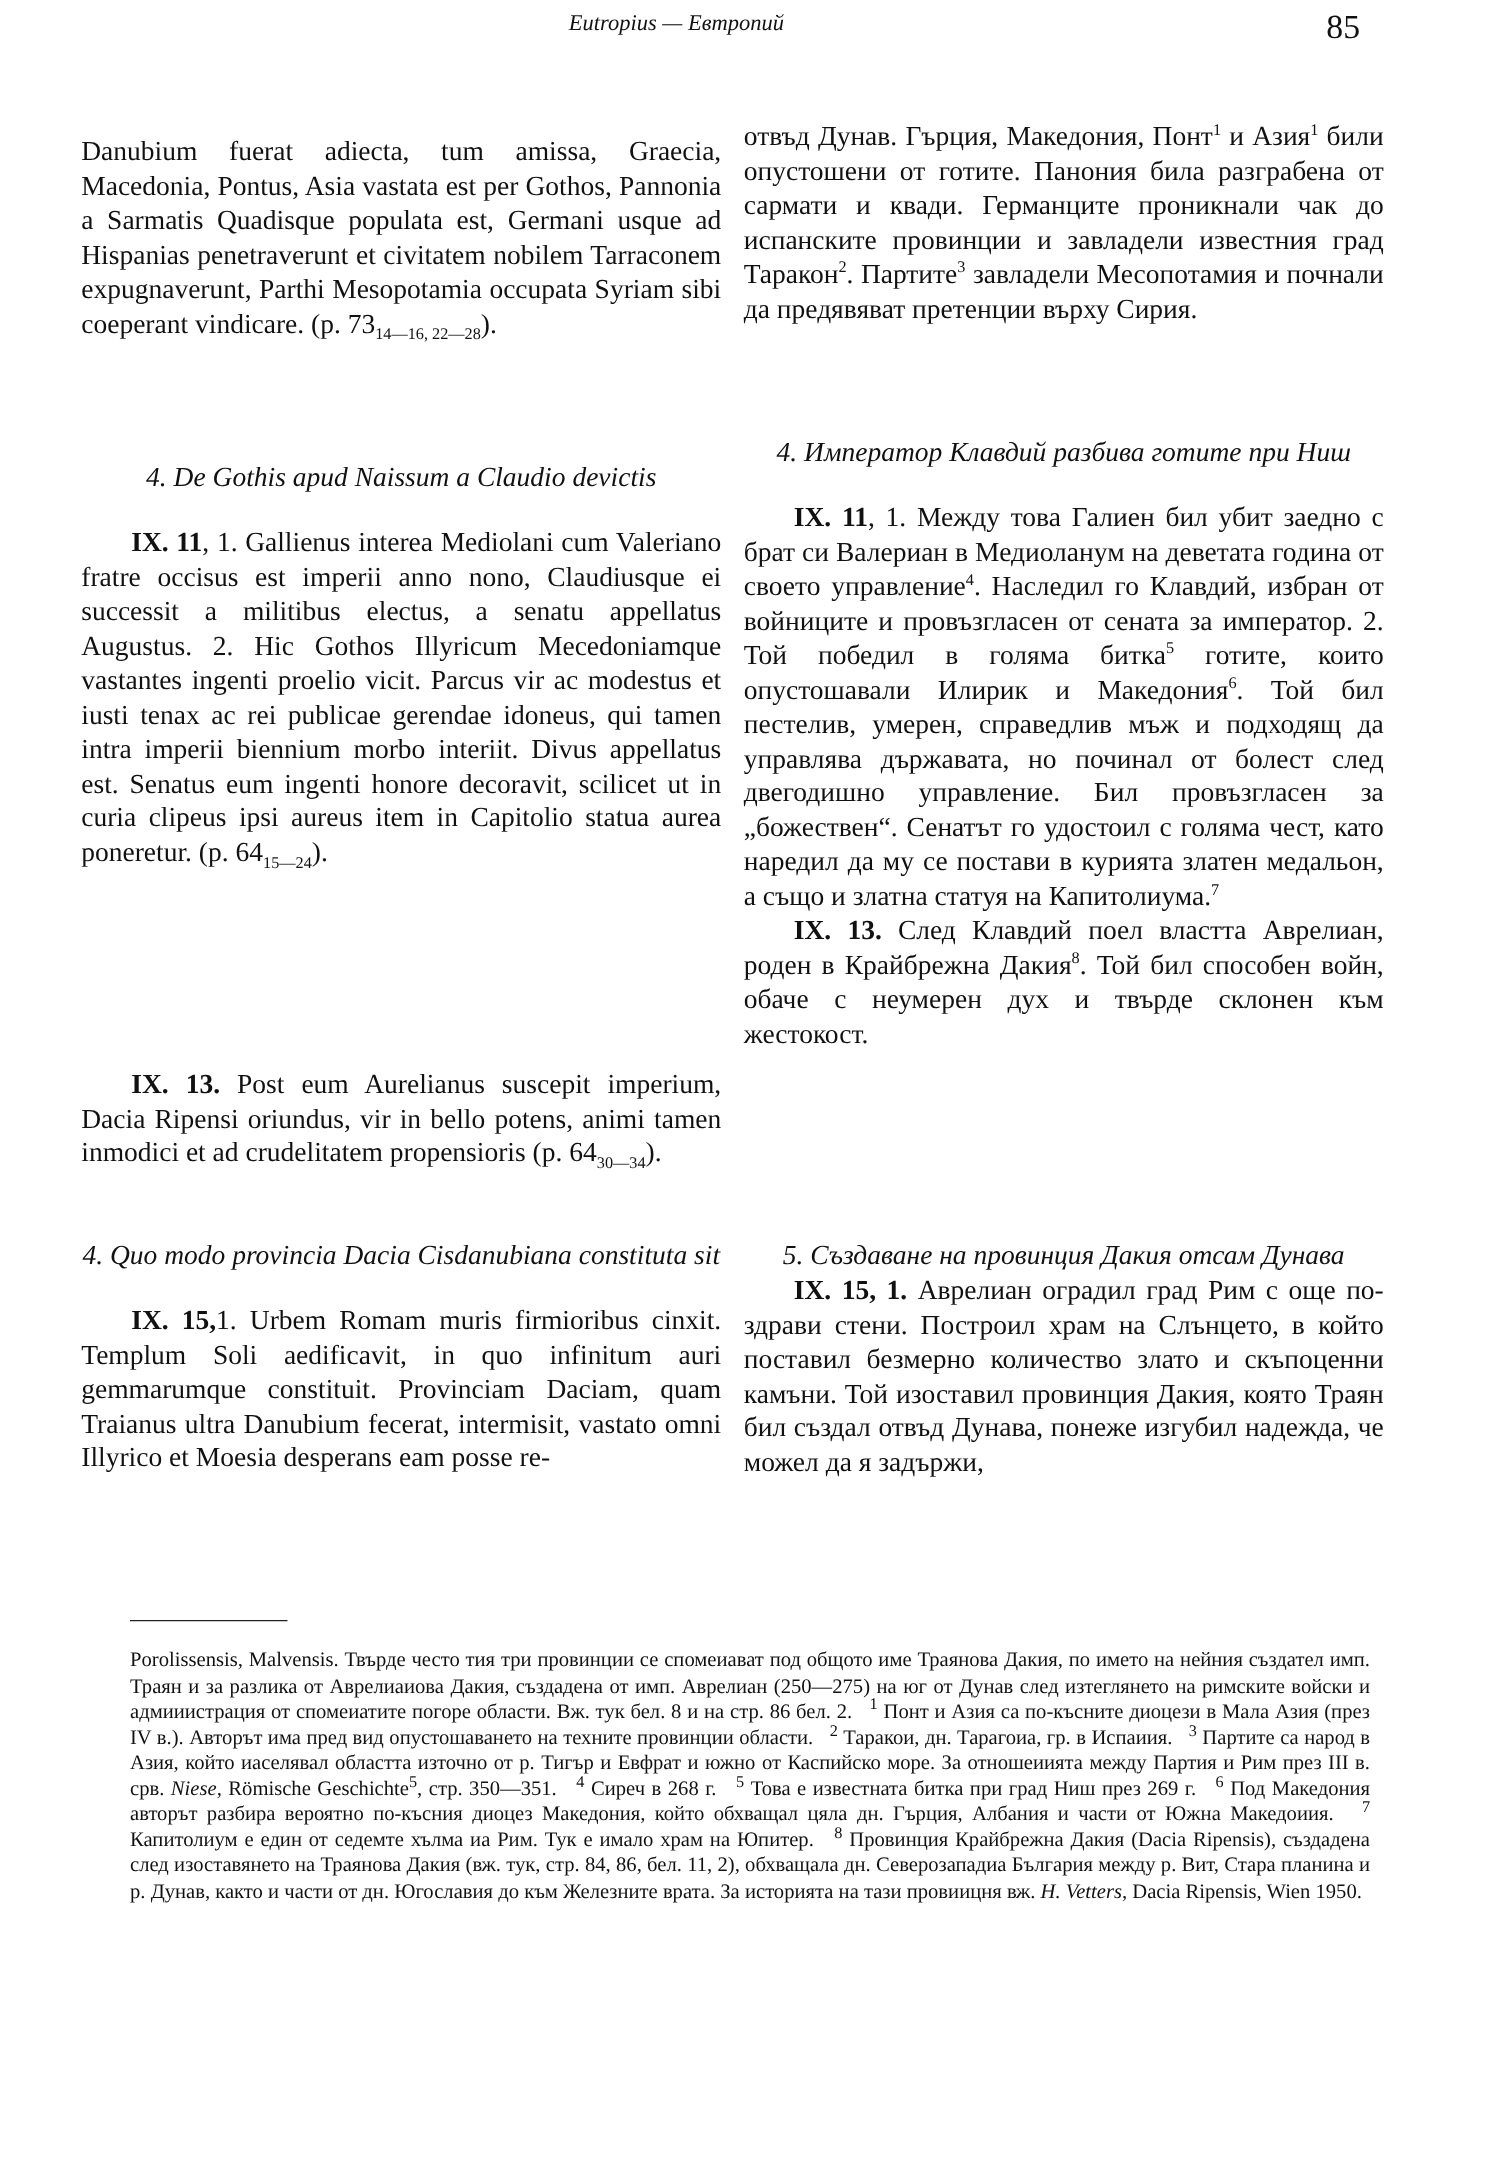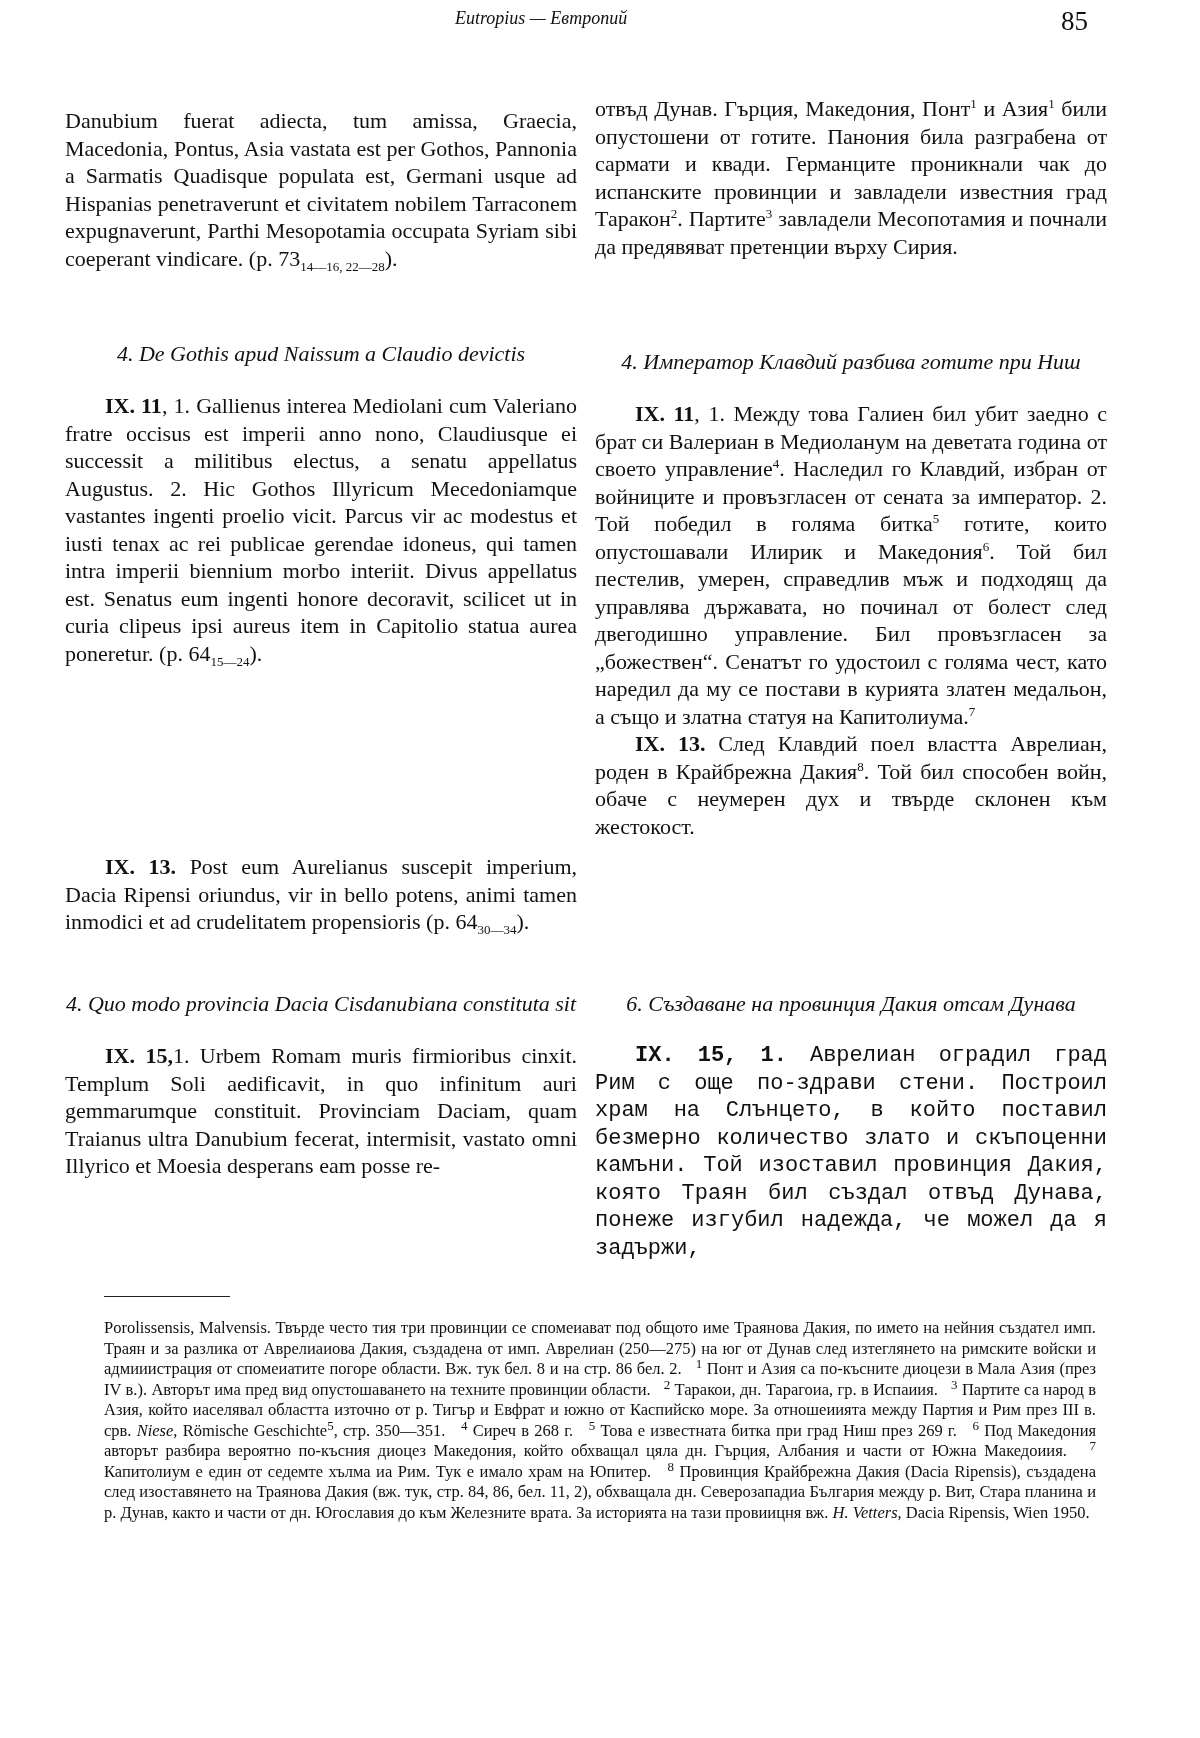--- a/index.html
+++ b/index.html
@@ -30,21 +30,21 @@
 
 <div class="header">
   <span class="title">Eutropius — Евтропий</span>
   <span class="pageno">85</span>
 </div>
 
 <div class="col left" style="top:107px;">
   <p class="para"><span>Danubium fuerat adiecta, tum amissa, Graecia, Macedonia, Pontus, Asia vastata est per Gothos, Pannonia a Sarmatis Quadisque populata est, Germani usque ad Hispanias penetraverunt et civitatem nobilem Tarraconem expugnaverunt, Parthi Mesopotamia occupata Syriam sibi coeperant vindicare. (p. 73</span><sub>14—16, 22—28</sub><span>).</span></p>
 </div>
 
-<div class="col left" style="top:340px;">
+<div class="col left" style="top:368px;">
   <p class="heading">4. De Gothis apud Naissum a Claudio devictis</p>
   <p class="para indent" style="margin-top:24px;"><span class="ref">IX. 11</span><span>, 1. Gallienus interea Mediolani cum Valeriano fratre occisus est imperii anno nono, Claudiusque ei successit a militibus electus, a senatu appellatus Augustus. 2. Hic Gothos Illyricum Mecedoniamque vastantes ingenti proelio vicit. Parcus vir ac modestus et iusti tenax ac rei publicae gerendae idoneus, qui tamen intra imperii biennium morbo interiit. Divus appellatus est. Senatus eum ingenti honore decoravit, scilicet ut in curia clipeus ipsi aureus item in Capitolio statua aurea poneretur. (p. 64</span><sub>15—24</sub><span>).</span></p>
 </div>
 
 <div class="col left" style="top:853px;">
   <p class="para indent"><span class="ref">IX. 13.</span><span> Post eum Aurelianus suscepit imperium, Dacia Ripensi oriundus, vir in bello potens, animi tamen inmodici et ad crudelitatem propensioris (p. 64</span><sub>30—34</sub><span>).</span></p>
 </div>
 
 <div class="col left" style="top:990px;">
   <p class="heading">4. Quo modo provincia Dacia Cisdanubiana constituta sit</p>
@@ -55,22 +55,22 @@
   <p class="para"><span>отвъд Дунав. Гърция, Македония, Понт</span><sup>1</sup><span> и Азия</span><sup>1</sup><span> били опустошени от готите. Панония била разграбена от сармати и квади. Германците проникнали чак до испанските провинции и завладели известния град Таракон</span><sup>2</sup><span>. Партите</span><sup>3</sup><span> завладели Месопотамия и почнали да предявяват претенции върху Сирия.</span></p>
 </div>
 
 <div class="col right" style="top:348px;">
   <p class="heading">4. Император Клавдий разбива готите при Ниш</p>
   <p class="para indent" style="margin-top:24px;"><span class="ref">IX. 11</span><span>, 1. Между това Галиен бил убит заедно с брат си Валериан в Медиоланум на деветата година от своето управление</span><sup>4</sup><span>. Наследил го Клавдий, избран от войниците и провъзгласен от сената за император. 2. Той победил в голяма битка</span><sup>5</sup><span> готите, които опустошавали Илирик и Македония</span><sup>6</sup><span>. Той бил пестелив, умерен, справедлив мъж и подходящ да управлява държавата, но починал от болест след двегодишно управление. Бил провъзгласен за „божествен“. Сенатът го удостоил с голяма чест, като наредил да му се постави в курията златен медальон, а също и златна статуя на Капитолиума.</span><sup>7</sup></p>
   <p class="para indent"><span class="ref">IX. 13.</span><span> След Клавдий поел властта Аврелиан, роден в Крайбрежна Дакия</span><sup>8</sup><span>. Той бил способен войн, обаче с неумерен дух и твърде склонен към жестокост.</span></p>
 </div>
 
 <div class="col right" style="top:990px;">
-  <p class="heading">6. Създаване на провинция Дакия отсам Дунава</p>
-  <p class="para indent" style="margin-top:24px;font-family:Liberation Mono, monospace;"><span class="ref">IX. 15, 1.</span><span> Аврелиан оградил град Рим с още по-здрави стени. Построил храм на Слънцето, в който поставил безмерно количество злато и скъпоценни камъни. Той изоставил провинция Дакия, която Траян бил създал отвъд Дунава, понеже изгубил надежда, че можел да я задържи,</span></p>
+  <p class="heading">5. Създаване на провинция Дакия отсам Дунава</p>
+  <p class="para indent" style=""><span class="ref">IX. 15, 1.</span><span> Аврелиан оградил град Рим с още по-здрави стени. Построил храм на Слънцето, в който поставил безмерно количество злато и скъпоценни камъни. Той изоставил провинция Дакия, която Траян бил създал отвъд Дунава, понеже изгубил надежда, че можел да я задържи,</span></p>
 </div>
 
 <div class="footrule"></div>
 <div class="footnotes">
   <span>Porolissensis, Malvensis. Твърде често тия три провинции се спомеиават под общото име Траянова Дакия, по името на нейния създател имп. Траян и за разлика от Аврелиаиова Дакия, създадена от имп. Аврелиан (250—275) на юг от Дунав след изтеглянето на римските войски и адмииистрация от спомеиатите погоре области. Вж. тук бел. 8 и на стр. 86 бел. 2.</span>
   &nbsp;&nbsp;<sup>1</sup> <span>Понт и Азия са по-късните диоцези в Мала Азия (през IV в.). Авторът има пред вид опустошаването на техните провинции области.</span>
   &nbsp;&nbsp;<sup>2</sup> <span>Таракои, дн. Тарагоиа, гр. в Испаиия.</span>
   &nbsp;&nbsp;<sup>3</sup> <span><span>Партите са народ в Азия, който иаселявал областта източно от р. Тигър и Евфрат и южно от Каспийско море. За отношеиията между Партия и Рим през III в. срв. </span><i>Niese</i><span>, Römische Geschichte</span><sup>5</sup><span>, стр. 350—351.</span></span>
   &nbsp;&nbsp;<sup>4</sup> <span>Сиреч в 268 г.</span>
   &nbsp;&nbsp;<sup>5</sup> <span>Това е известната битка при град Ниш през 269 г.</span>

